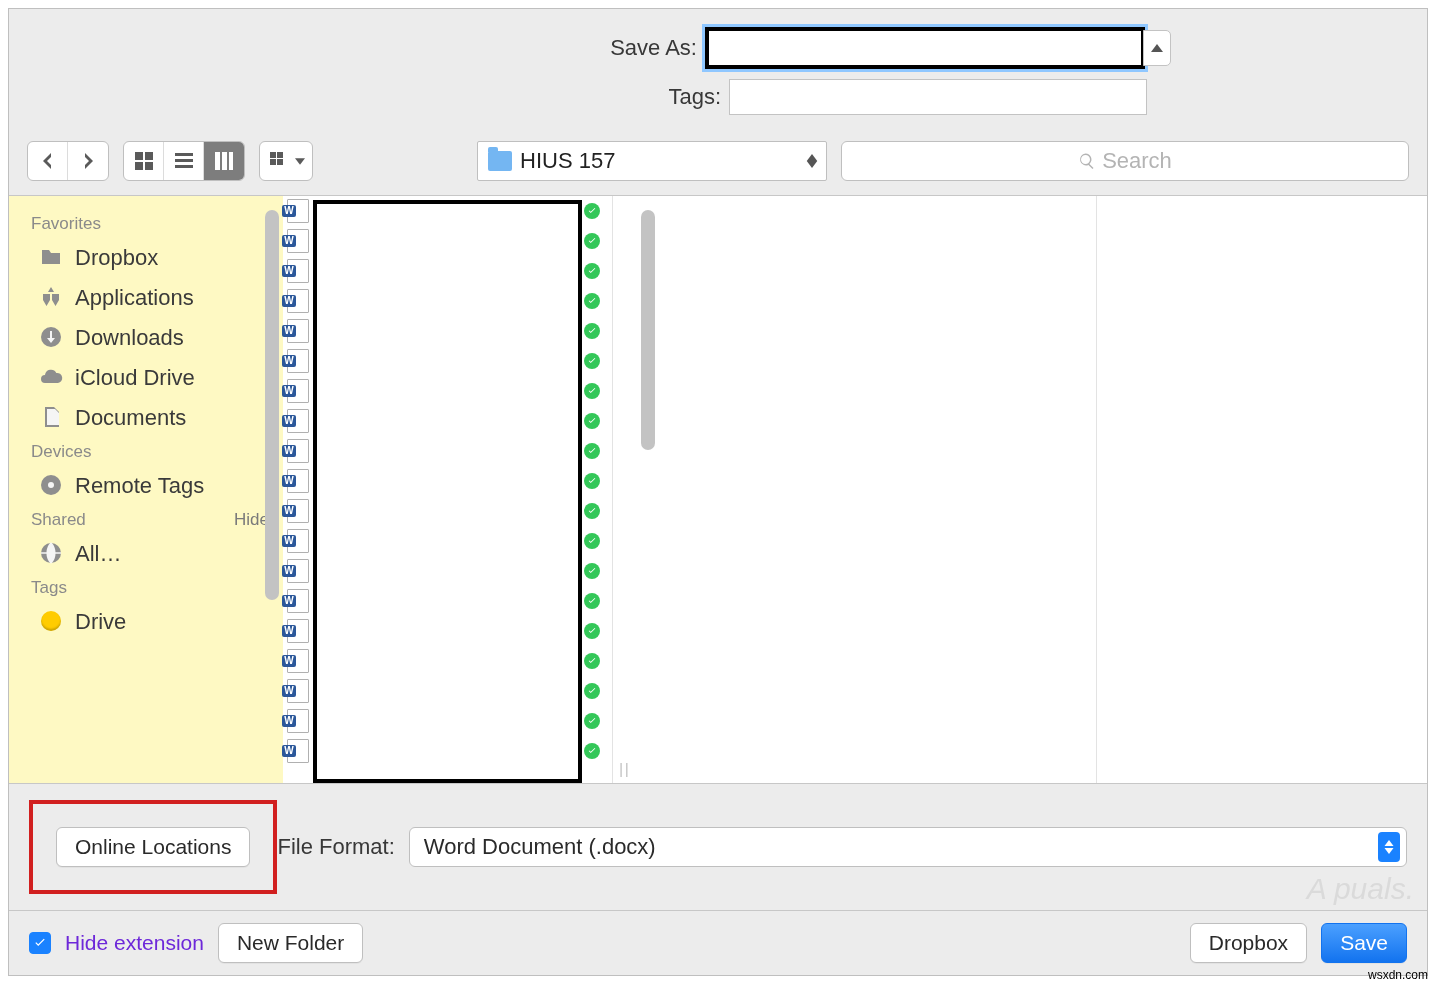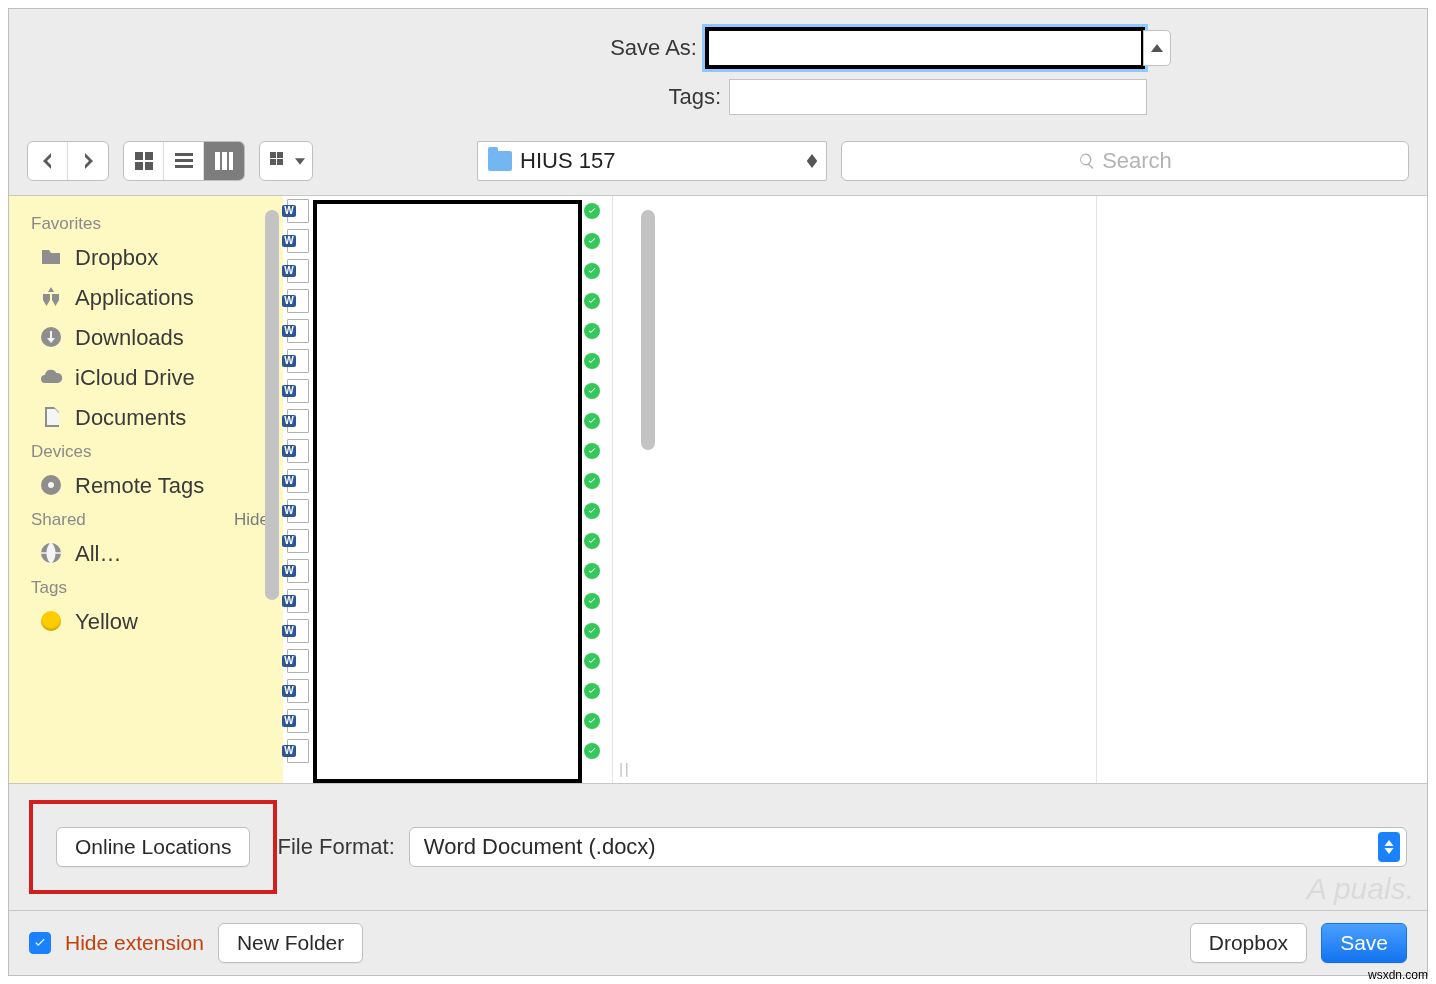--- a/index.html
+++ b/index.html
@@ -288,21 +288,21 @@
   gap: 14px;
 }
 .chk {
   width: 22px; height: 22px;
   border: 1px solid #1a82ff;
   background: #1a82ff;
   border-radius: 4px;
   display: flex; align-items: center; justify-content: center;
 }
 .chk svg { width: 14px; height: 14px; fill: #fff; }
-.hide-ext-label { font-size: 21px; color: #c2410c; }
+.hide-ext-label { font-size: 21px; color: #6d28d9; }
 .spacer { flex: 1; }
 
 .watermark {
   position: absolute;
   right: 22px; bottom: 78px;
   font-size: 30px;
   font-style: italic;
   color: #cfcfcf;
   opacity: .6;
   pointer-events: none;
@@ -472,21 +472,21 @@
             </span>
             <span>All…</span>
           </div>
           <div class="side-group-title">
             <span>Tags</span>
           </div>
           <div class="side-item">
             <span class="side-icon">
               <span class="tag-dot"></span>
             </span>
-            <span>Yellow</span>
+            <span>Drive</span>
           </div>
         </div>
     </div>
 
     <div class="file-col">
       <div id="file-rows">
           <div class="file-row">
             <span class="word-doc-glyph"></span>
             <span style="flex:1"></span>
             <span class="sync-badge">

